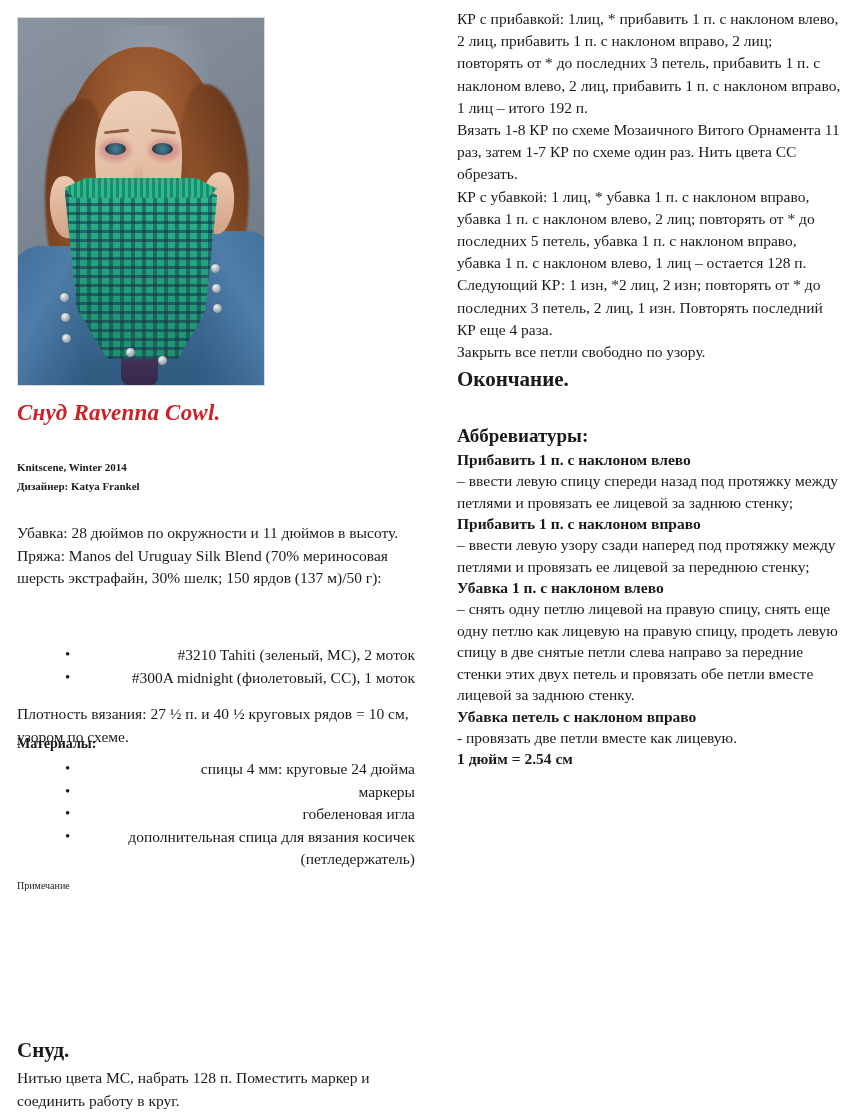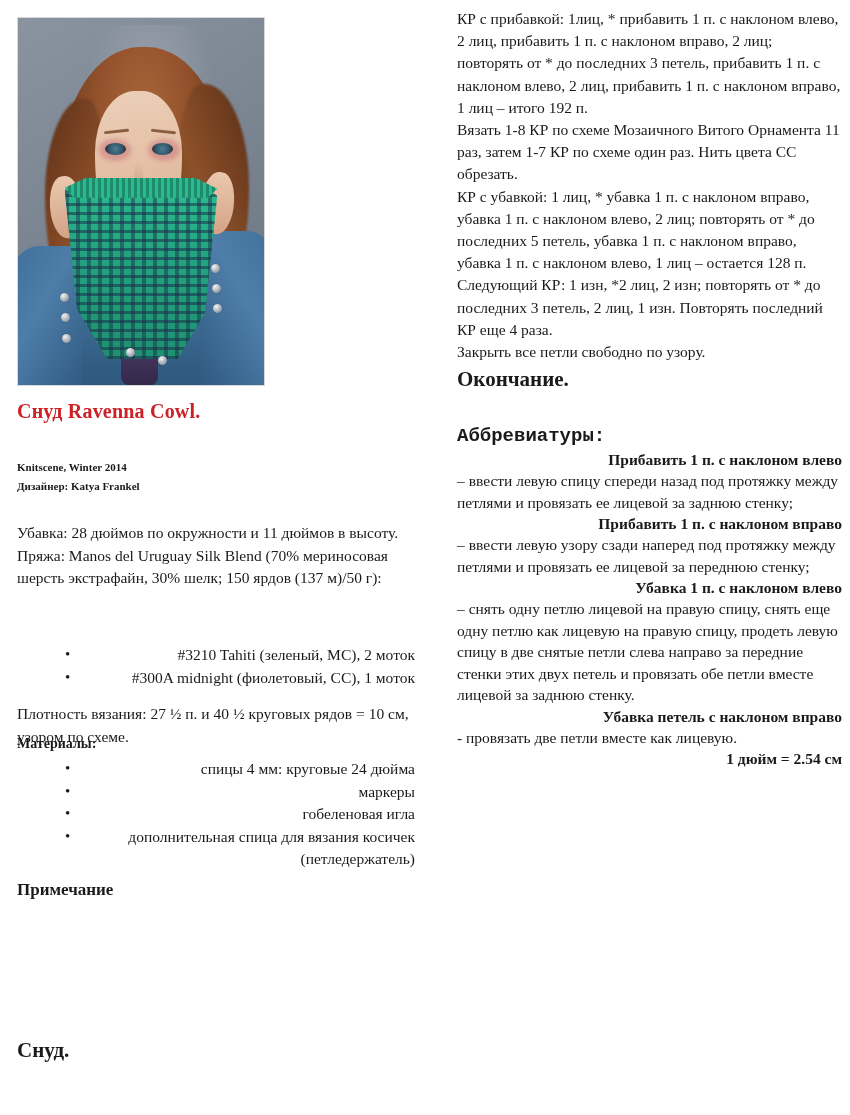--- a/index.html
+++ b/index.html
@@ -222,25 +222,26 @@
     width: 15%; height: 12%;
     background: linear-gradient(180deg, #4a3a63, #35284a);
     border-radius: 20%;
   }
 
   
   .title {
     position: absolute;
     left: 3px;
     top: 400px;
-    font-size: 20px;
+    font-size: 23px;
     font-weight: bold;
     color: #cc2127;
     letter-spacing: 0.2px;
     white-space: nowrap;
+    font-style: italic;
   }
   .meta {
     position: absolute;
     left: 3px;
     top: 458px;
     font-size: 11px;
     font-weight: bold;
     line-height: 19px;
   }
   .body-block {
@@ -272,21 +273,21 @@
     position: absolute;
     left: 48px;
     top: -1px;
     font-size: 15px;
   }
 
   .yarn-list { position: absolute; left: 3px; top: 644px; width: 398px; }
   .mat-list  { position: absolute; left: 3px; top: 758px; width: 398px; }
 
   .h-materials { position: absolute; left: 3px; top: 736px; font-size: 14px; font-weight: bold; }
-  .h-note      { position: absolute; left: 3px; top: 880px; font-size: 17px; font-weight: bold; }
+  .h-note      { position: absolute; left: 3px; top: 880px; font-size: 10px; font-weight: normal; }
   .note-body   { position: absolute; left: 3px; top: 901px; width: 398px; font-size: 15.5px; line-height: 22.5px; }
 
   .h-snood {
     position: absolute;
     left: 3px;
     top: 1038px;
     font-size: 21px;
     font-weight: bold;
   }
   .snood-body {
@@ -306,28 +307,26 @@
   }
   .r-h2 {
     font-size: 21px;
     font-weight: bold;
     margin: 4px 0 1px 0;
   }
   .r-h3 {
     font-size: 19px;
     font-weight: bold;
     margin: 14px 0 2px 0;
-    font-family: Liberation Mono, monospace;
   }
   .r-term {
     font-size: 15.5px;
     font-weight: bold;
     line-height: 21px;
     margin: 0;
-    text-align: right;
   }
   .r-def {
     font-size: 15.5px;
     line-height: 21.5px;
     margin: 0;
   }
   .spacer-18 { height: 18px; }
 </style>
 </head>
 <body>
@@ -395,20 +394,21 @@
     <ul class="bullets mat-list">
       <li>спицы 4 мм: круговые 24 дюйма</li>
       <li>маркеры</li>
       <li>гобеленовая игла</li>
       <li>дополнительная спица для вязания косичек (петледержатель)</li>
     </ul>
 
     <div class="h-note">Примечание</div>
 
     <div class="h-snood">Снуд.</div>
+    <div class="snood-body">Нитью цвета МС, набрать  128 п. Поместить маркер и соединить работу в круг.</div>
   </div>
 
   <div class="col-right">
 
     <p class="r-para">
       <span class="lbl">КР с прибавкой</span><span>: 1лиц, * прибавить 1 п. с наклоном влево, 2 лиц, прибавить 1 п. с наклоном вправо, 2 лиц; повторять от * до последних 3 петель, прибавить 1 п. с наклоном влево, 2 лиц, прибавить 1 п. с наклоном вправо, 1 лиц – итого 192 п.</span>
     </p>
 
     <p class="r-para">Вязать 1-8 КР по схеме Мозаичного Витого Орнамента 11 раз, затем 1-7 КР по схеме один раз. Нить цвета СС обрезать.</p>
 

